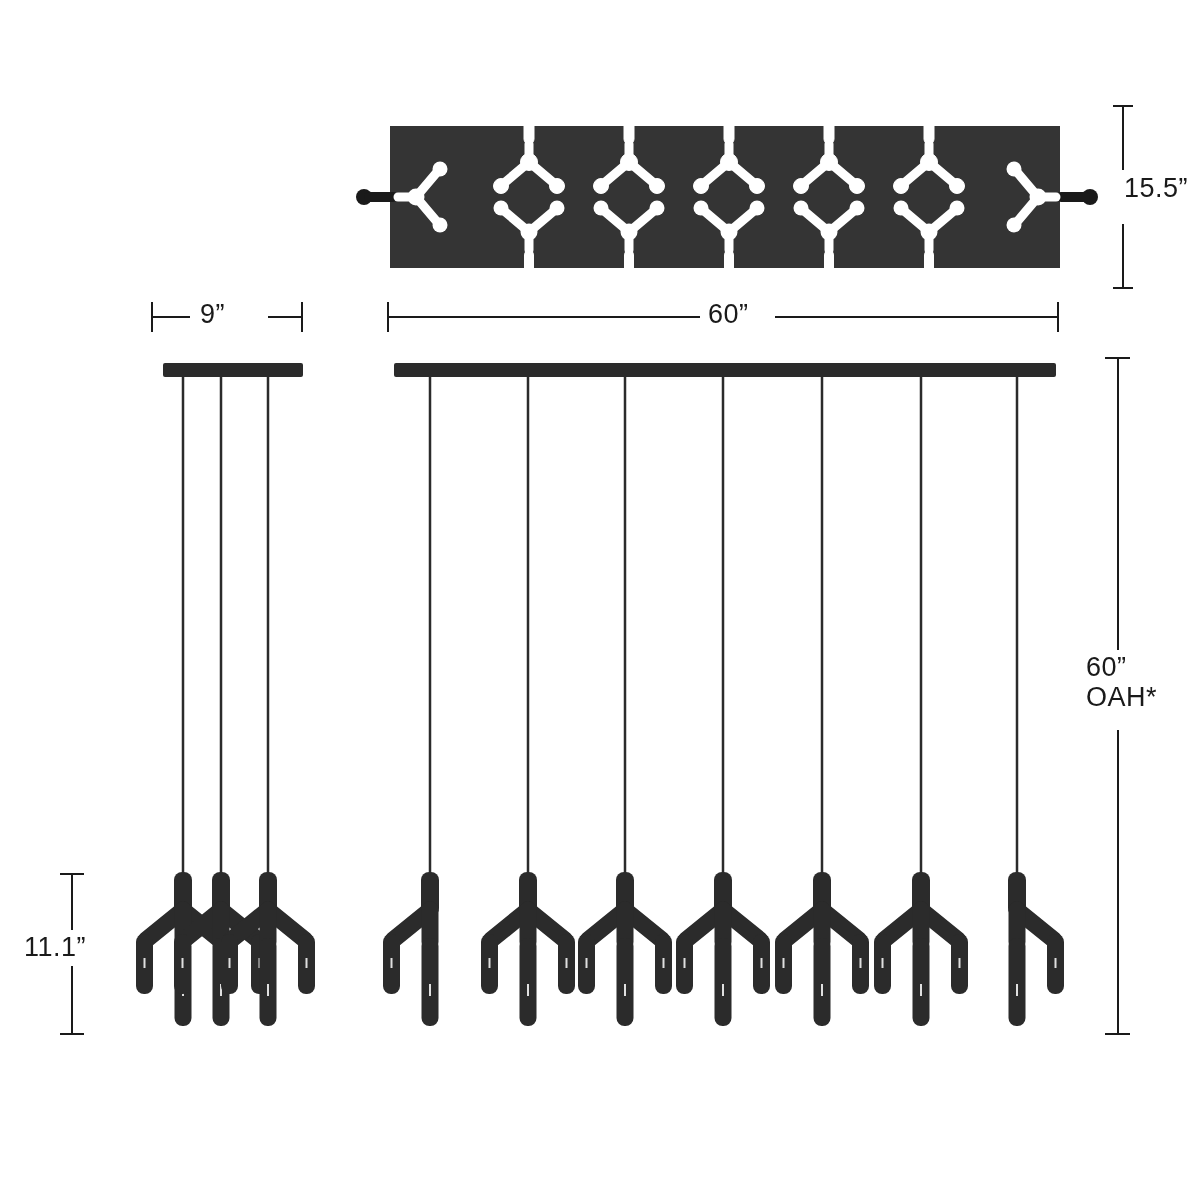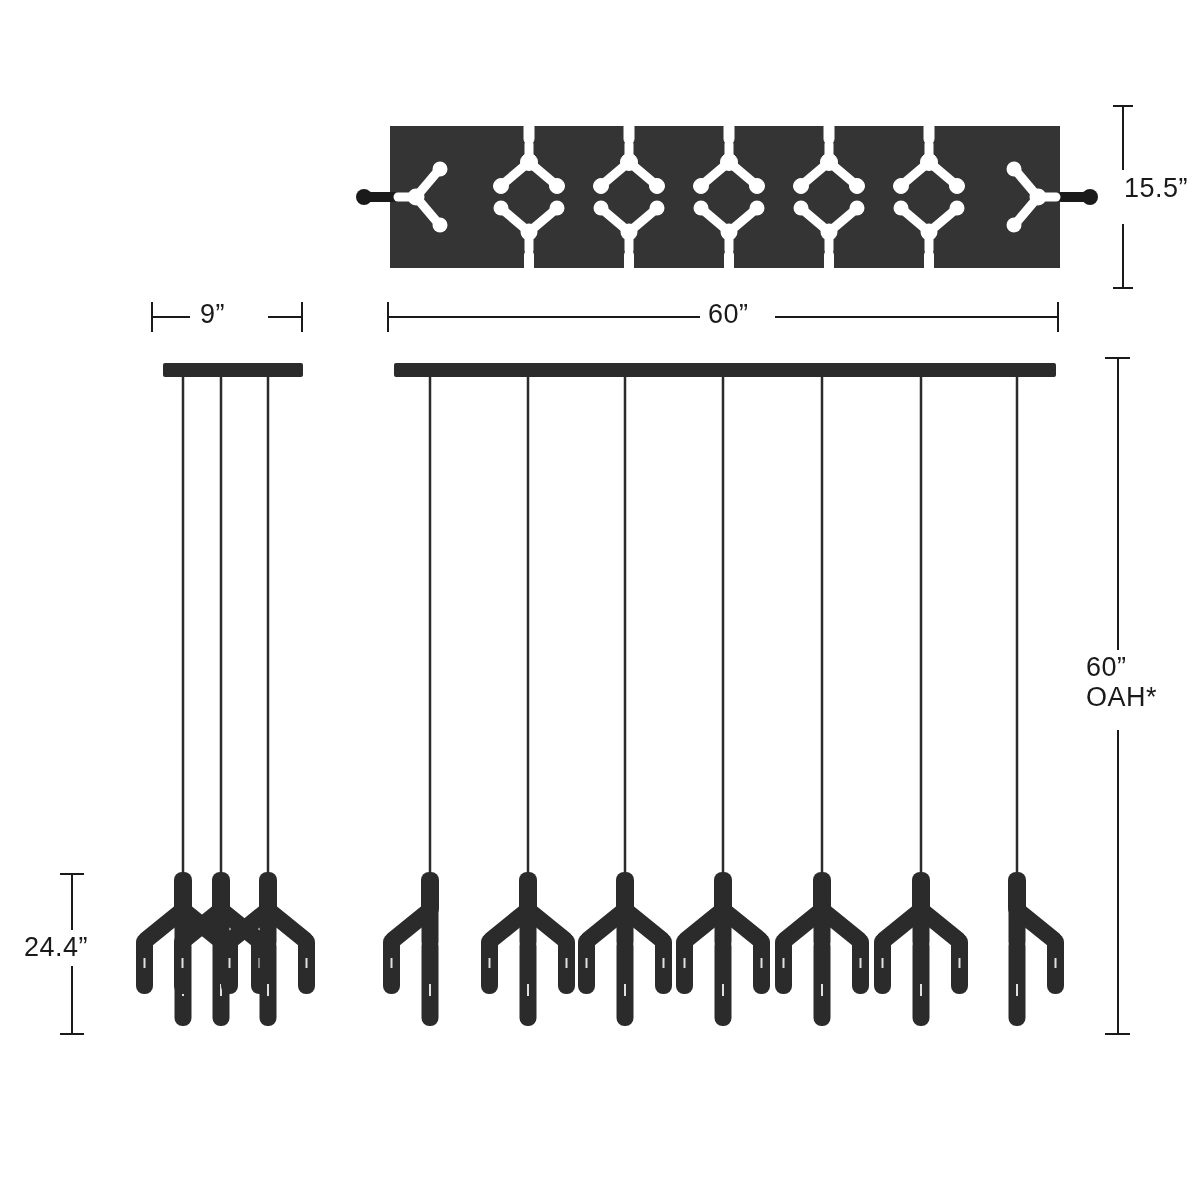--- a/index.html
+++ b/index.html
@@ -411,15 +411,15 @@
 
   <div class="dim-label" style="left:1124px; top:173px;">15.5”</div>
 
   <div class="dim-label" style="left:200px; top:299px;">9”</div>
 
   <div class="dim-label" style="left:708px; top:299px;">60”</div>
 
   <div class="dim-label" style="left:1086px; top:652px;">60”
 OAH*</div>
 
-  <div class="dim-label" style="left:24px; top:932px;">24.4”</div>
+  <div class="dim-label" style="left:24px; top:932px;">11.1”</div>
 
 </div>
 
 </body></html>

